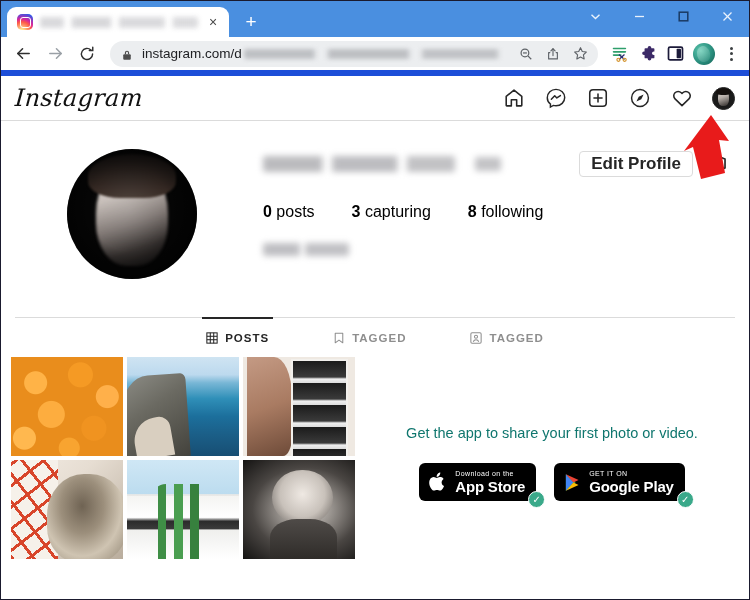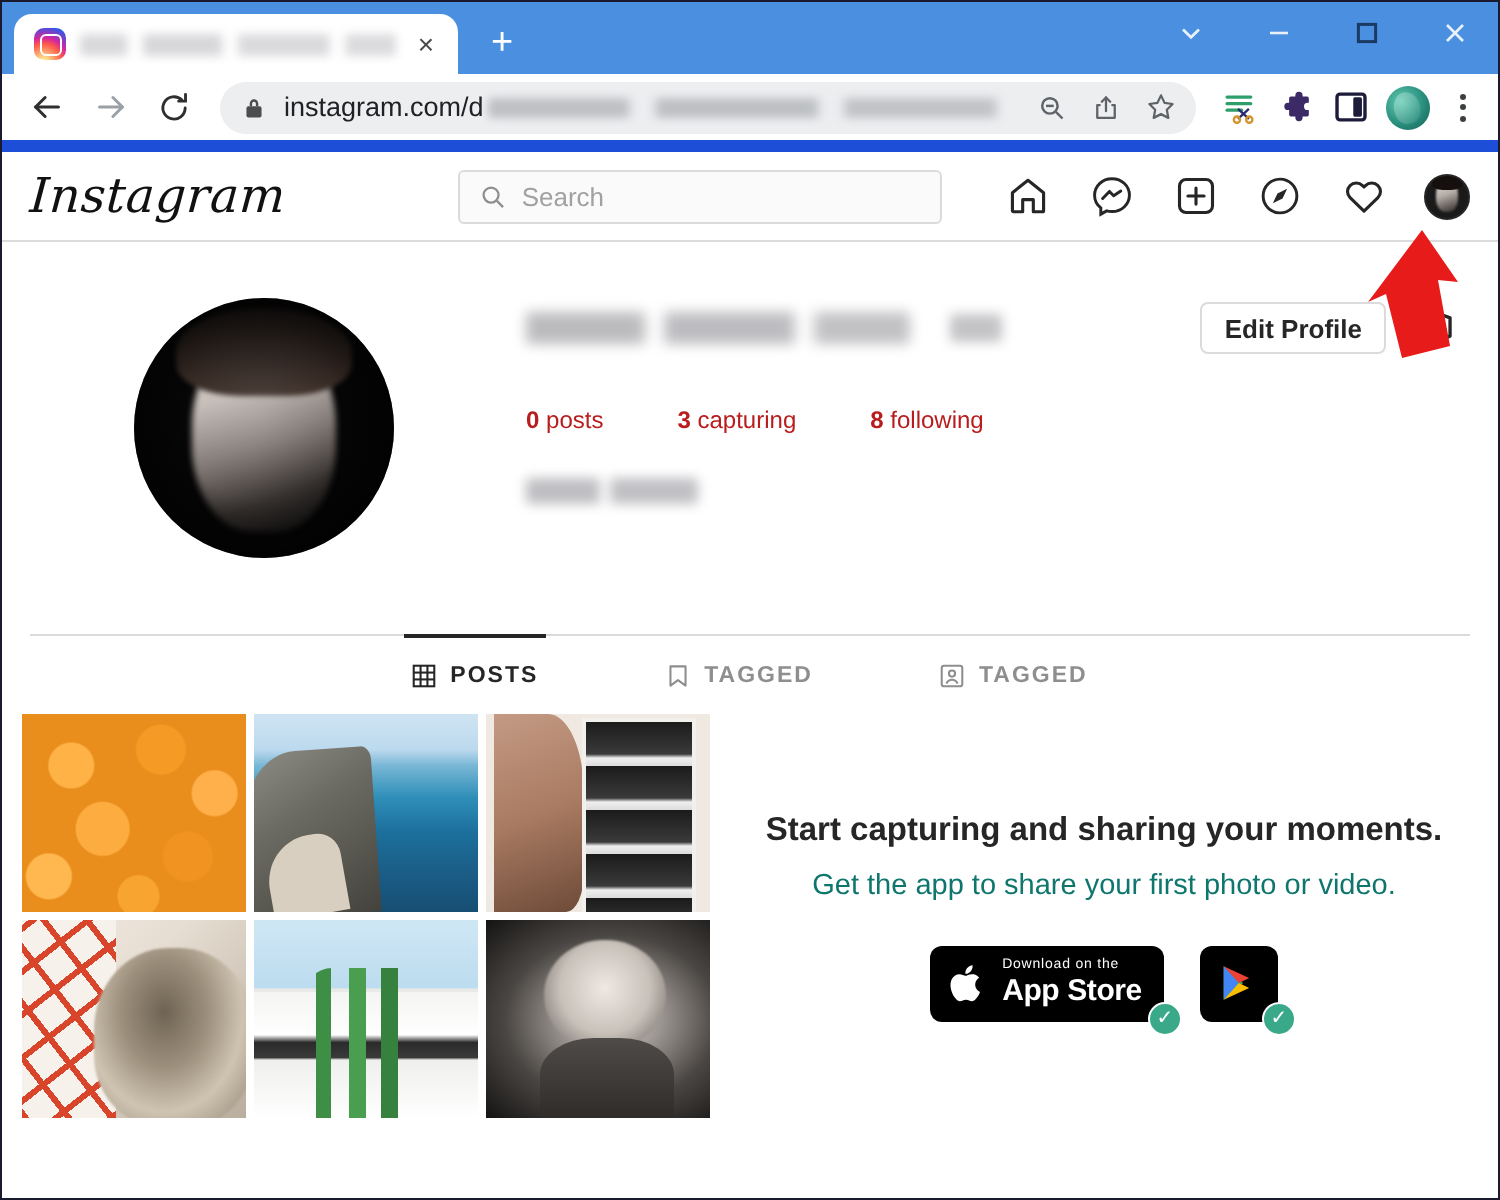--- a/index.html
+++ b/index.html
@@ -170,26 +170,26 @@
       rgba(255,255,255,0) 71%, rgba(255,255,255,0) 74%,
       rgba(170,170,174,.72) 76%, rgba(170,170,174,.72) 100%);
     filter: blur(3.2px);
   }
   .uname-blur2 {
     width: 26px; height: 14px; border-radius: 2px; margin-left: 6px;
     background: rgba(172,172,176,.72); filter: blur(3px);
   }
   .edit-btn {
     margin-left: auto; height: 26px; padding: 0 11px; border: 1px solid #dbdbdb;
-    border-radius: 4px; background: #fff; font-size: 13px; font-weight: 600;
+    border-radius: 4px; background: #fff; font-size: 17px; font-weight: 600;
     color: #262626; display: flex; align-items: center; white-space: nowrap;
   }
   .gear { width: 22px; height: 22px; color: #262626; flex: none; }
   .stats { display: flex; gap: 37px; margin-top: 24px; }
-  .stat { font-size: 12px; color: #b91c1c; }
+  .stat { font-size: 16px; color: #000000; }
   .stat b { font-weight: 600; }
   .fullname-blur {
     width: 86px; height: 13px; border-radius: 2px; margin-top: 22px;
     background: linear-gradient(90deg,
       rgba(170,170,175,.76) 0%, rgba(170,170,175,.76) 42%,
       rgba(255,255,255,0) 44%, rgba(255,255,255,0) 48%,
       rgba(168,168,173,.72) 50%, rgba(168,168,173,.72) 100%);
     filter: blur(3px);
   }
 
@@ -407,27 +407,20 @@
     <div class="profile-chip"></div>
     <div class="kebab">
         <i></i>
         <i></i>
         <i></i>
       </div>
   </div>
 
   <div class="ig-header">
     <div class="ig-logo">Instagram</div>
-    <div class="ig-search">
-      <svg width="13" height="13" viewBox="0 0 16 16" fill="none" stroke="#8e8e8e" stroke-width="1.4">
-          <circle cx="6.8" cy="6.8" r="4.6"></circle>
-          <line x1="10.4" y1="10.4" x2="14.2" y2="14.2"></line>
-        </svg>
-      <span class="ph">Search</span>
-    </div>
 
     <div class="ig-nav">
       <span class="ig-nav-ic">
         <svg width="22" height="22" viewBox="0 0 24 24" fill="none" stroke="#262626" stroke-width="1.7" stroke-linejoin="round">
             <path d="M3.5 10.2 12 3.4l8.5 6.8V20a.6.6 0 0 1-.6.6h-5V14h-5.8v6.6h-5a.6.6 0 0 1-.6-.6z"></path>
           </svg>
       </span>
       <span class="ig-nav-ic">
         <svg width="22" height="22" viewBox="0 0 24 24" fill="none" stroke="#262626" stroke-width="1.6">
             <path d="M12 2.6C6.6 2.6 2.5 6.6 2.5 11.6c0 2.8 1.3 5.3 3.4 6.9v3.4l3.2-1.8c.9.3 1.9.4 2.9.4 5.4 0 9.5-4 9.5-9 0-4.9-4.1-8.9-9.5-8.9z"></path>
@@ -525,21 +518,20 @@
         <div class="cell c-beach"></div>
         <div class="cell c-photobooth"></div>
         <div class="cell c-dog"></div>
         <div class="cell c-cactus"></div>
         <div class="cell c-baby">
             <span class="baby-logo"></span>
           </div>
       </div>
 
       <div class="promo">
-        <div class="promo-h">Start capturing and sharing your moments.</div>
         <div class="promo-s">Get the app to share your first photo or video.</div>
         <div class="badges">
           <div class="badge">
             <div class="badge-box">
               <svg width="20" height="22" viewBox="0 0 20 22" fill="#fff">
                   <path d="M13.6 11.4c0-2.3 1.9-3.4 2-3.5-1.1-1.6-2.8-1.8-3.4-1.8-1.4-.2-2.8.8-3.5.8s-1.8-.8-3-.8c-1.5 0-2.9.9-3.7 2.3-1.6 2.7-.4 6.8 1.1 9 .8 1.1 1.7 2.3 2.9 2.2 1.2 0 1.6-.7 3-.7s1.8.7 3 .7 2-1.1 2.8-2.2c.9-1.2 1.2-2.4 1.2-2.5 0 0-2.4-.9-2.4-3.5zM11.4 4.6c.6-.8 1-1.9.9-3-.9 0-2 .6-2.7 1.4-.6.7-1.1 1.8-.9 2.9 1 .1 2-.5 2.7-1.3z"></path>
                 </svg>
               <span class="badge-txt">
                 <span class="badge-sub">Download on the</span>
                 <span class="badge-main">App Store</span>
@@ -548,20 +540,24 @@
             <span class="check">✓</span>
           </div>
           <div class="badge">
             <div class="badge-box">
               <svg width="19" height="21" viewBox="0 0 20 22">
                 <path d="M3 2.2 13.2 11 3 19.8z" fill="#34a853"></path>
                 <path d="M3 2.2 11 11 3 19.8z" fill="#4285f4"></path>
                 <path d="M11 11 3 19.8 16.4 13.6z" fill="#fbbc04"></path>
                 <path d="M11 11 16.4 8.4 3 2.2z" fill="#ea4335"></path>
               </svg>
+              <span class="badge-txt">
+                <span class="badge-sub">GET IT ON</span>
+                <span class="badge-main">Google Play</span>
+              </span>
             </div>
             <span class="check">✓</span>
           </div>
         </div>
       </div>
     </div>
   </div>
 
   <svg class="arrow" viewBox="0 0 58 68">
     <path d="M30 2 L48 28 L38 27 L44 60 L20 66 L12 34 L3 38 Z" fill="#e81b1b"></path>

